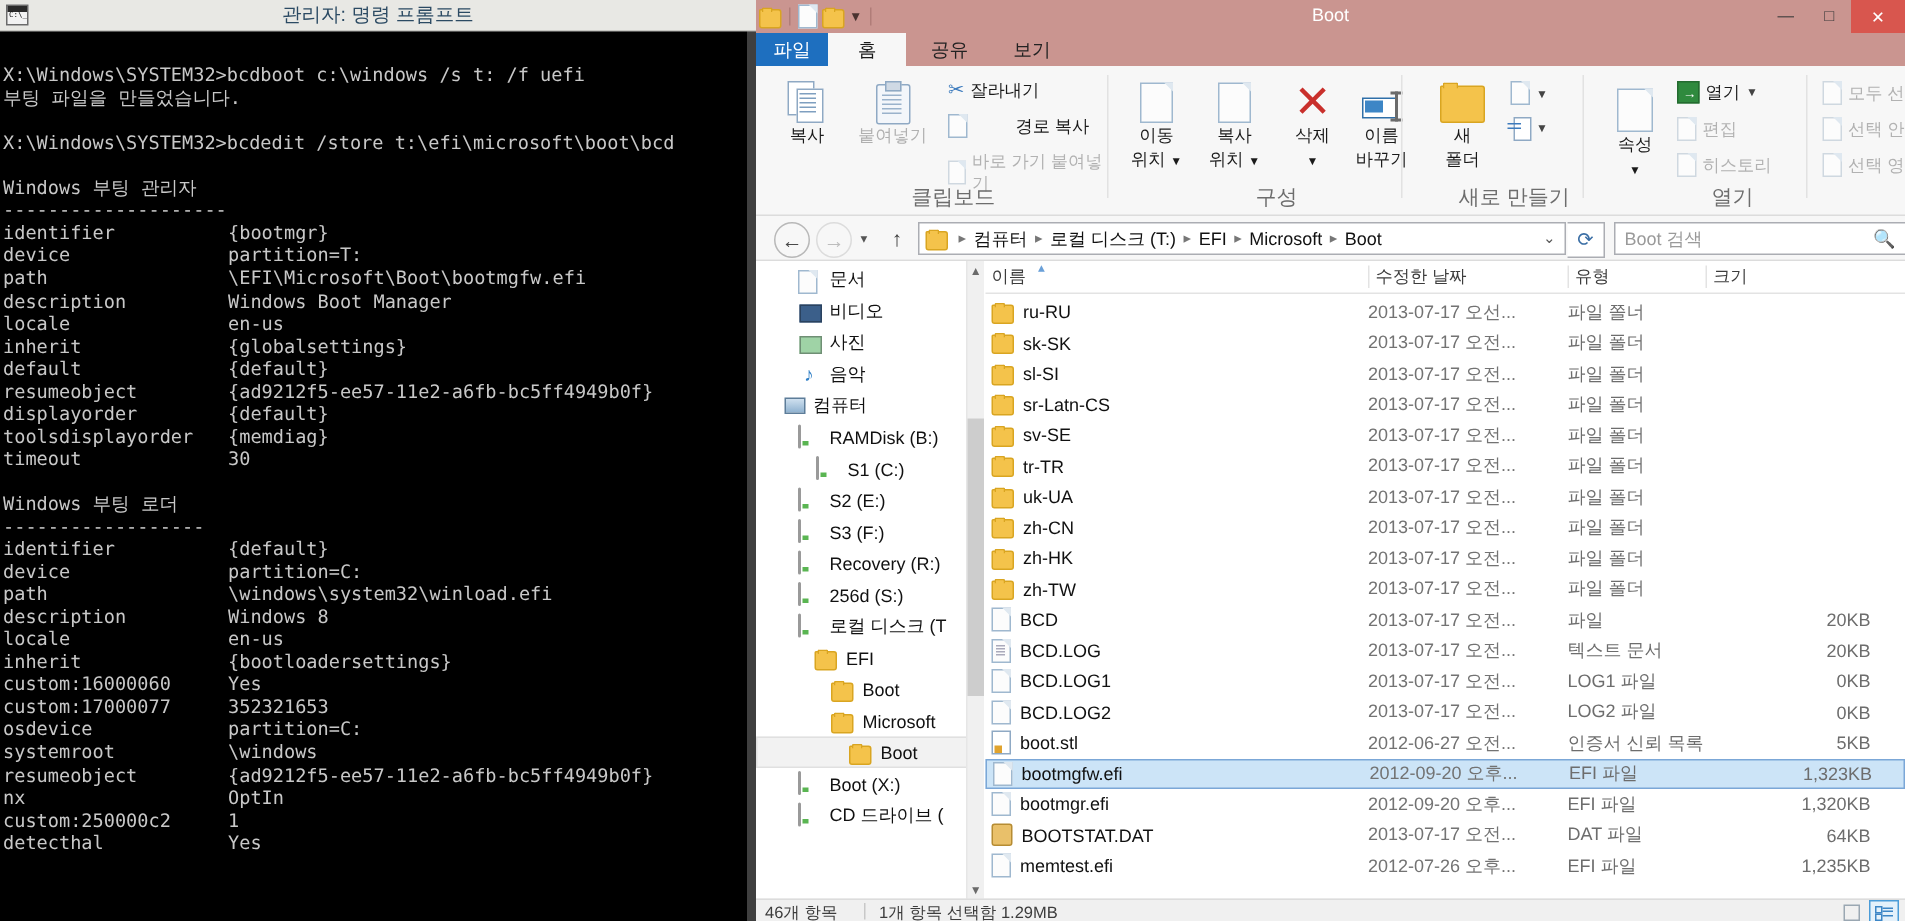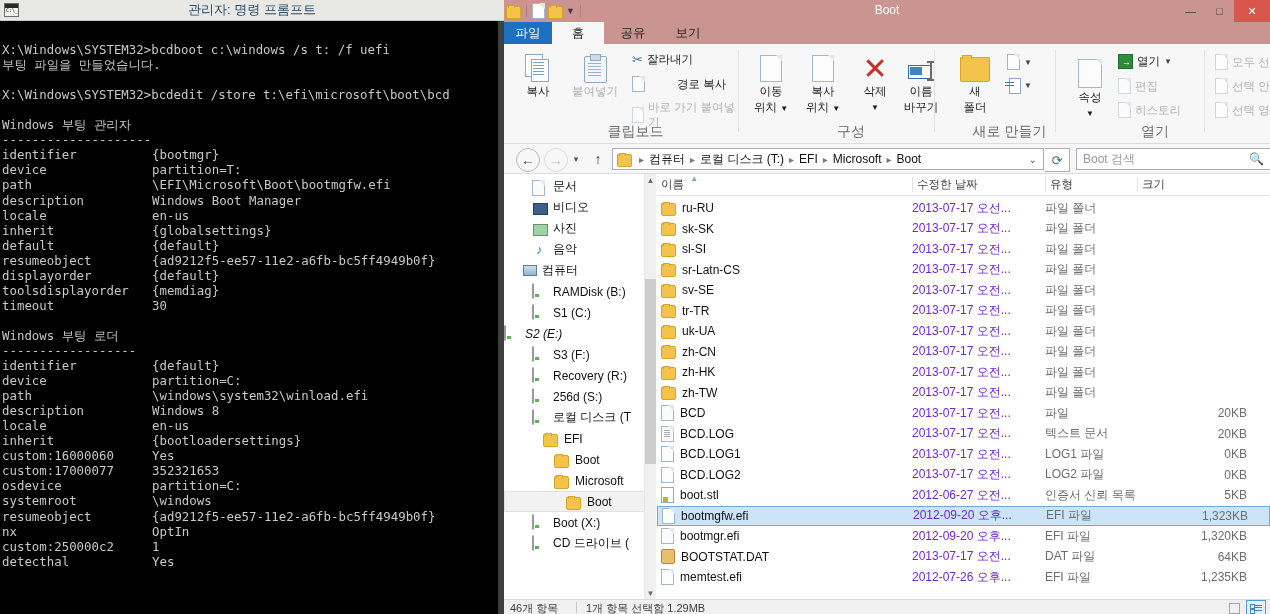--- a/index.html
+++ b/index.html
@@ -124,21 +124,21 @@
 
   .filepane{position:absolute;left:153px;top:0;width:613px;height:426px;background:#ffffff;}
   .colhdr{position:relative;height:21px;background:#ffffff;border-bottom:1px solid #e3e3e3;}
   .col{position:absolute;top:0;height:21px;display:flex;align-items:center;
        font-size:11.5px;color:#3c3c3c;padding-left:4px;box-sizing:border-box;}
   .col-div{position:absolute;top:3px;width:1px;height:15px;background:#e3e3e3;}
   .sortmark{position:absolute;left:35px;top:-1px;color:#6aa0d8;font-size:9px;}
   .frow{position:relative;height:20.5px;display:flex;align-items:center;font-size:12px;}
   .frow.sel{background:#cce4f7;border:1px solid #7ba7d7;box-sizing:border-box;}
   .fname{position:absolute;left:4px;display:flex;align-items:center;gap:6px;color:#111;}
-  .fdate{position:absolute;left:255px;color:#6d28d9;}
+  .fdate{position:absolute;left:255px;color:#737373;}
   .ftype{position:absolute;left:388px;color:#6d6d6d;}
   .fsize{position:absolute;left:480px;width:110px;text-align:right;color:#6d6d6d;}
 
   
   .statusbar{position:absolute;left:0;top:599px;width:766px;height:15px;background:#f0f0f0;
              border-top:1px solid #dcdcdc;font-size:11px;color:#3c3c3c;}
   .st-a{position:absolute;left:6px;top:1px;}
   .st-sep{position:absolute;left:72px;top:2px;width:1px;height:11px;background:#c8c8c8;}
   .st-b{position:absolute;left:82px;top:1px;}
   .viewicons{position:absolute;right:4px;top:0;display:flex;gap:3px;align-items:center;}
@@ -389,25 +389,25 @@
             <div class="treeitem" style="padding-left: 17px;">
               <span class="tree-ic">
                 <span style="position:absolute;left:2px;top:2px;width:12px;height:9px;background:linear-gradient(#cfe0ef,#8fb2d0);border:1px solid #5d7d99;"></span>
               </span>
               <span>컴퓨터</span>
             </div>
             <div class="treeitem" style="padding-left: 28px;">
               <span class="tree-ic"><span class="drive"></span></span>
               <span>RAMDisk (B:)</span>
             </div>
-            <div class="treeitem" style="padding-left: 28px;">
+            <div class="treeitem" style="padding-left: 40px;">
               <span class="tree-ic"><span class="drive"></span></span>
               <span>S1 (C:)</span>
             </div>
-            <div class="treeitem" style=" font-style: italic;">
+            <div class="treeitem" style="padding-left: 28px;">
               <span class="tree-ic"><span class="drive"></span></span>
               <span>S2 (E:)</span>
             </div>
             <div class="treeitem" style="padding-left: 28px;">
               <span class="tree-ic"><span class="drive"></span></span>
               <span>S3 (F:)</span>
             </div>
             <div class="treeitem" style="padding-left: 28px;">
               <span class="tree-ic"><span class="drive"></span></span>
               <span>Recovery (R:)</span>

